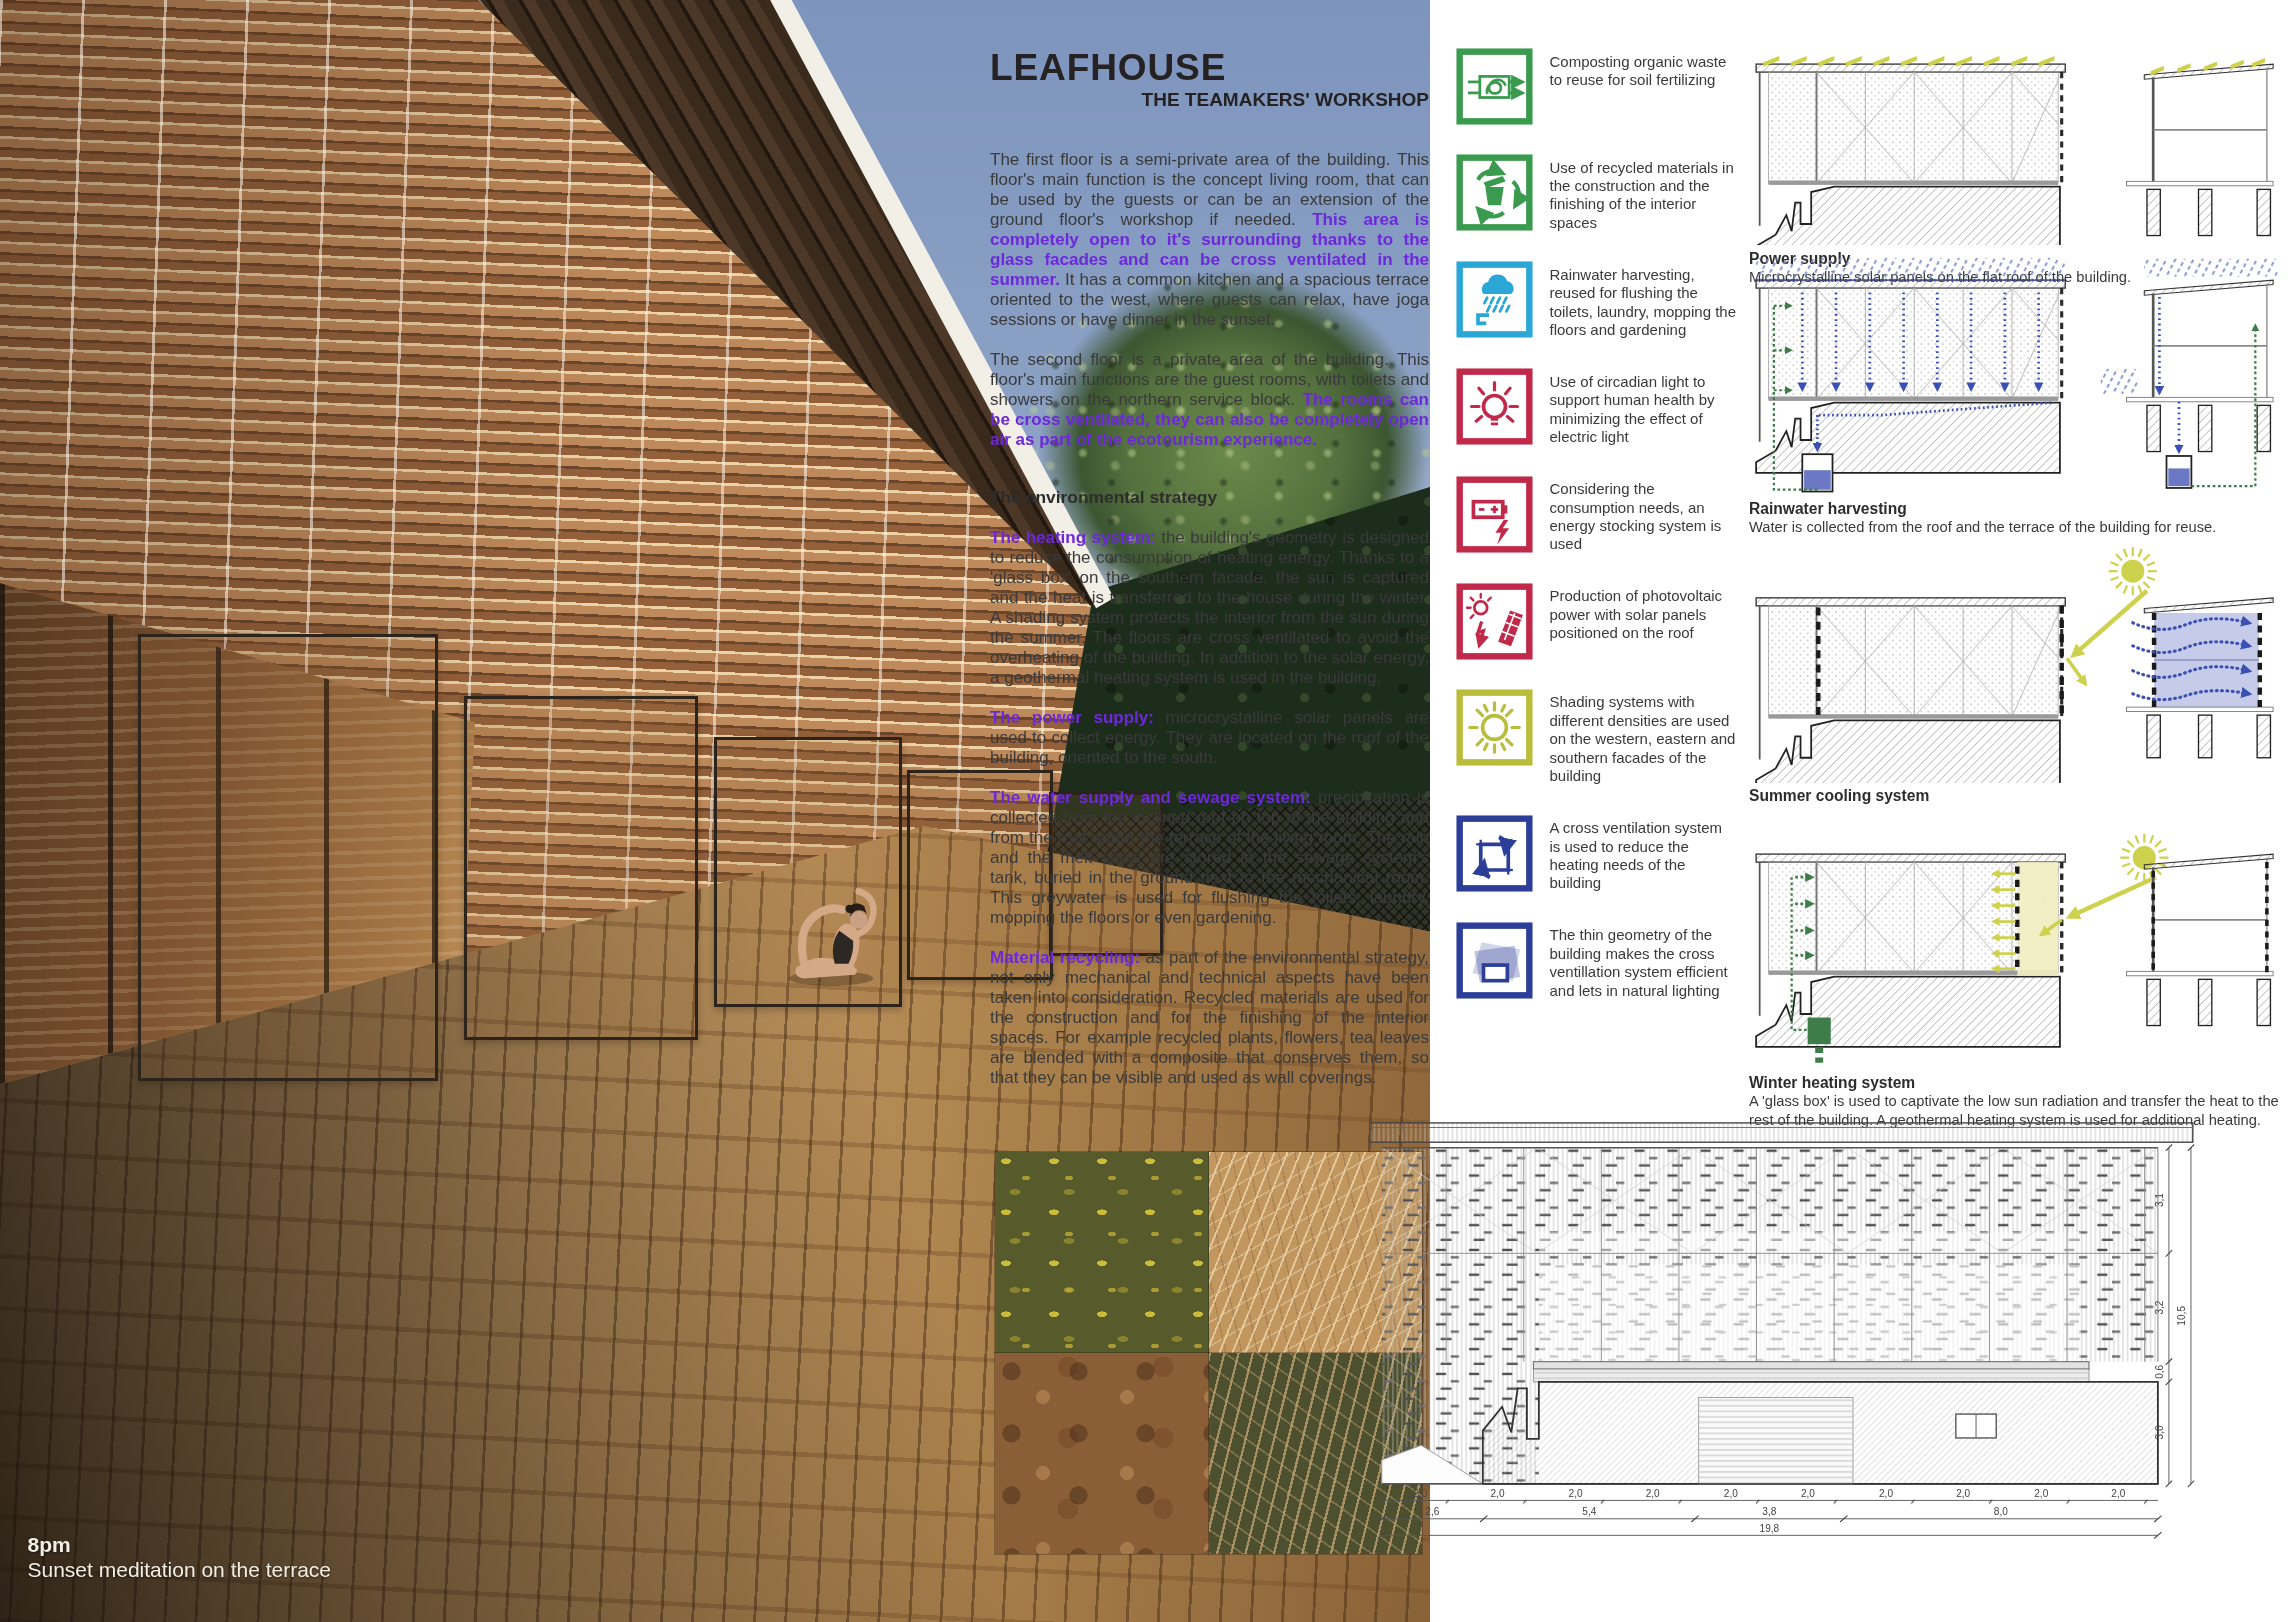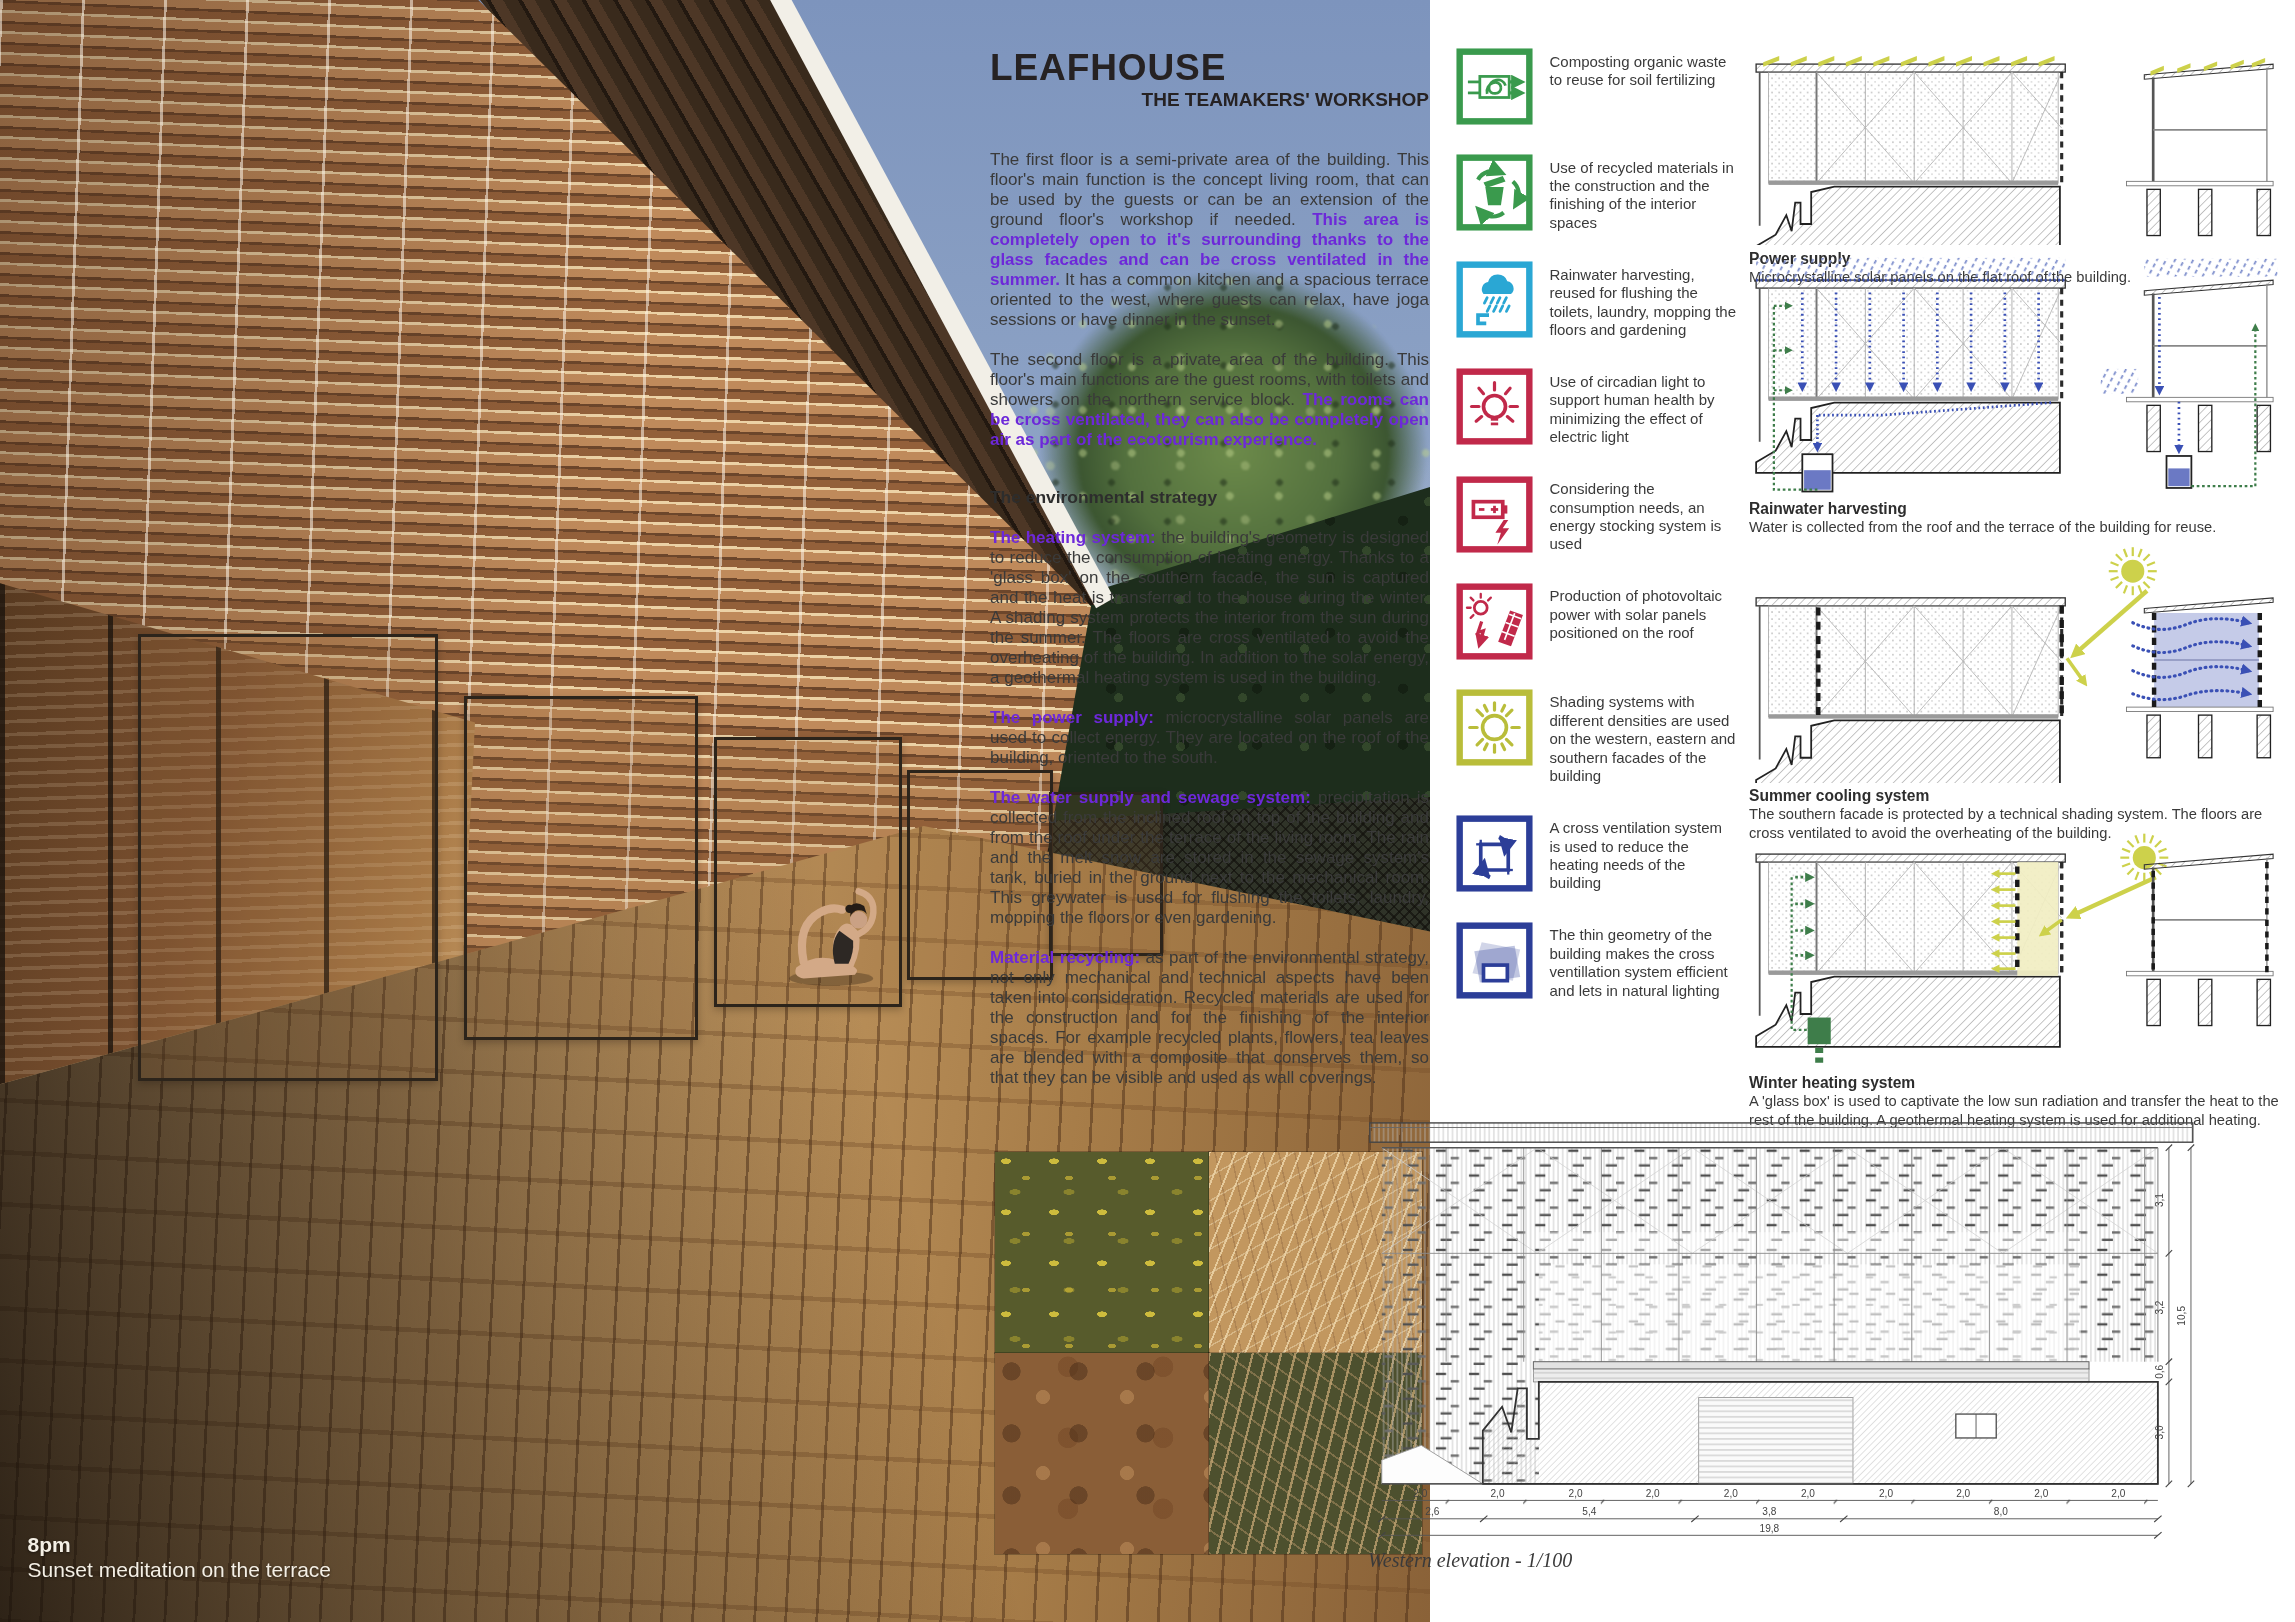--- a/index.html
+++ b/index.html
@@ -512,21 +512,20 @@
         <line x1="456" y1="81" x2="456" y2="187" stroke="#1a1a1a" stroke-width="5" stroke-dasharray="8,6"></line>
         <line x1="575" y1="81" x2="575" y2="187" stroke="#1a1a1a" stroke-width="5" stroke-dasharray="8,6"></line>
         <g stroke="#3a50b5" stroke-width="3.5" stroke-dasharray="1,5" stroke-linecap="round" fill="none">
           <path d="M432,92 q30,14 60,2 t70,-2" marker-end="url(#aB)"></path>
           <path d="M432,118 q30,14 60,2 t70,-2" marker-end="url(#aB)"></path>
           <path d="M432,146 q30,14 60,2 t70,-2" marker-end="url(#aB)"></path>
           <path d="M432,172 q30,12 60,2 t70,-2" marker-end="url(#aB)"></path>
         </g>
       </svg>
       <div class="dt">Summer cooling system</div>
-      <div class="dc">The southern facade is protected by a technical shading system. The floors are cross ventilated to avoid the overheating of the building.</div>
     </div>
 
     <div class="dg g4">
       <svg viewBox="0 0 600 268">
         <use href="#longsec"></use>
         <rect x="302" y="35" width="46" height="128" fill="#f1eec2" opacity="0.92"></rect>
         <line x1="302" y1="40" x2="302" y2="160" stroke="#1a1a1a" stroke-width="5" stroke-dasharray="8,7"></line>
         <line x1="352" y1="35" x2="352" y2="160" stroke="#2a2a2a" stroke-width="3.5" stroke-dasharray="7,6"></line>
         <g stroke="#cdd14b" stroke-width="3">
           <line x1="300" y1="48" x2="276" y2="48" marker-end="url(#aO)"></line>
@@ -651,17 +650,16 @@
         <text transform="rotate(-90 866 85)" x="866" y="85">3,1</text>
         <text transform="rotate(-90 866 202)" x="866" y="202">3,2</text>
         <text transform="rotate(-90 866 272)" x="866" y="272">0,6</text>
         <text transform="rotate(-90 866 338)" x="866" y="338">3,0</text>
       </g>
       <line x1="896" y1="28" x2="896" y2="394" stroke="#555" stroke-width="1"></line>
       <line x1="892.5" y1="31.5" x2="899.5" y2="24.5" stroke="#444" stroke-width="1.2"></line>
       <line x1="892.5" y1="397.5" x2="899.5" y2="390.5" stroke="#444" stroke-width="1.2"></line>
       <text class="dimtxt" text-anchor="middle" transform="rotate(-90 890 211)" x="890" y="211">10,5</text>
     </svg>
-    <div class="ecap">Western elevation - 1/100</div>
   </div>
 
 </div>
 
 
 </body></html>

